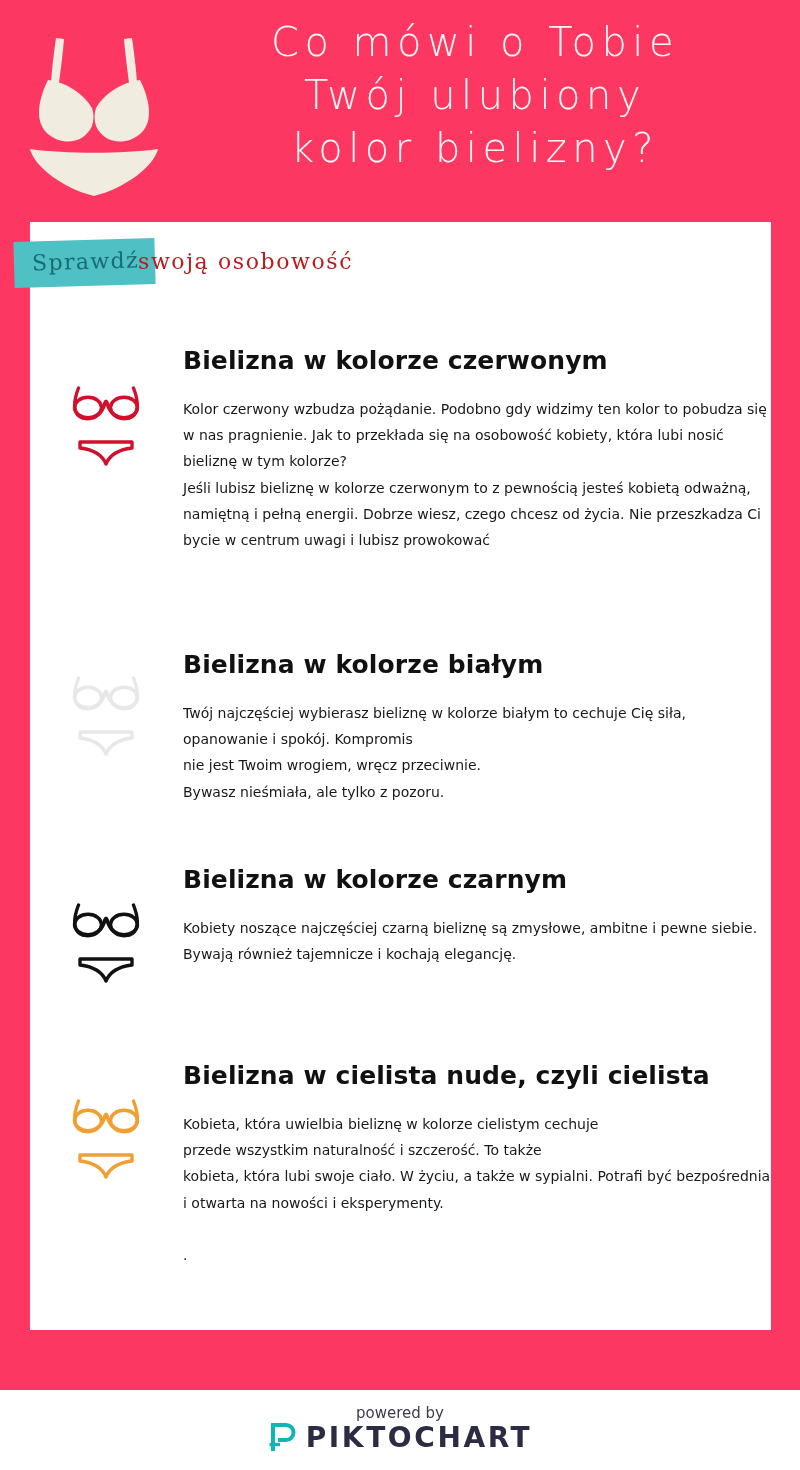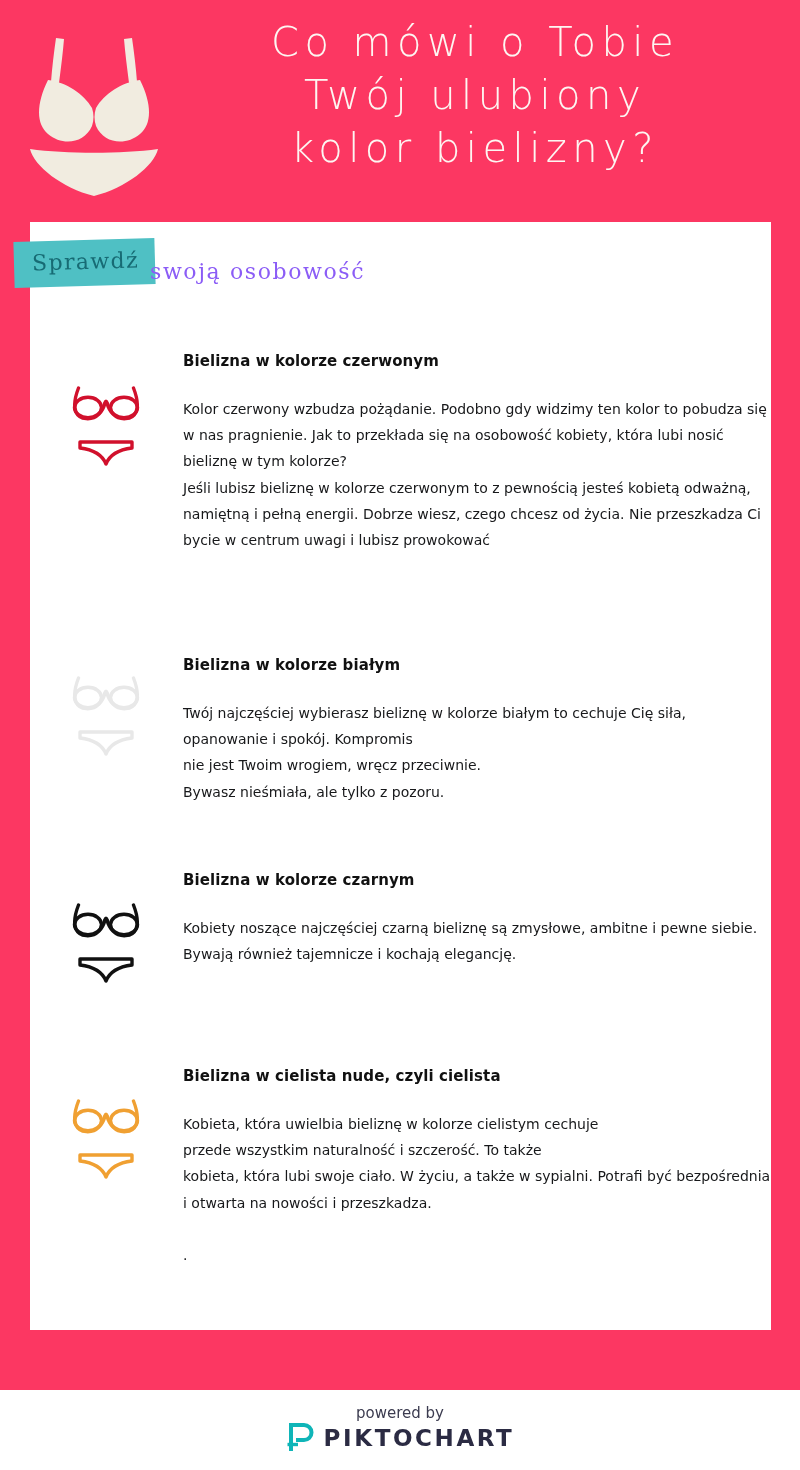--- a/index.html
+++ b/index.html
@@ -92,28 +92,27 @@
     transform: rotate(-1.6deg);
     color: #176b74;
     font-family: "DejaVu Serif", serif;
     font-size: 22px;
     letter-spacing: 1.4px;
     line-height: 26px;
   }
 
   .subtitle-text {
     position: absolute;
-    left: 120px;
+    left: 108px;
     top: 14px;
-    color: #8b5cf6;
+    color: #b91c1c;
     font-family: "DejaVu Serif", serif;
     font-size: 22px;
     letter-spacing: 1.6px;
     line-height: 28px;
-    margin-top: 10px;
   }
 
   
   .section {
     position: absolute;
     left: 0;
     width: 741px;
   }
 
   .section-icon {
@@ -126,21 +125,21 @@
   .section-body {
     position: absolute;
     left: 153px;
     width: 590px;
   }
 
   .section-heading {
     margin: 0 0 24px 0;
     color: #111111;
     font-family: "DejaVu Sans", sans-serif;
-    font-size: 15px;
+    font-size: 25px;
     font-weight: bold;
     letter-spacing: 0.1px;
     line-height: 22px;
   }
 
   .section-text {
     margin: 0;
     color: #17181a;
     font-family: "DejaVu Sans", sans-serif;
     font-size: 14px;
@@ -176,21 +175,21 @@
 
   .brand-row {
     display: inline-flex;
     align-items: center;
     gap: 10px;
   }
 
   .brand-name {
     color: #2b2b43;
     font-family: "DejaVu Sans", sans-serif;
-    font-size: 23px;
+    font-size: 28px;
     font-weight: bold;
     letter-spacing: 2.6px;
     line-height: 26px;
   }
 </style>
 </head>
 <body>
 
 <div class="poster">
 
@@ -287,21 +286,21 @@
           <path d="M33 27 C33.6 24.6, 34.4 24.6, 35 27"></path>
           <ellipse cx="16" cy="31.5" rx="13.5" ry="10.2"></ellipse>
           <ellipse cx="52" cy="31.5" rx="13.5" ry="10.2"></ellipse>
           <path d="M8 66 L60 66 L60 72 C48 73.5, 38 78, 34 88 C30 78, 20 73.5, 8 72 Z"></path>
         </g>
       </svg>
       <div class="section-body" style="top:0;">
         <h2 class="section-heading">Bielizna w cielista nude, czyli cielista</h2>
         <p class="section-text">Kobieta, która uwielbia bieliznę w kolorze cielistym cechuje
 przede wszystkim naturalność i szczerość. To także
- kobieta, która lubi swoje ciało.  W życiu, a także w sypialni. Potrafi być bezpośrednia i otwarta na nowości i przeszkadza.
+ kobieta, która lubi swoje ciało.  W życiu, a także w sypialni. Potrafi być bezpośrednia i otwarta na nowości i eksperymenty.
 
 .</p>
       </div>
     </div>
 
   </div>
 
   <div class="footer">
     <div class="footer-inner">
       <div class="powered-by">powered by</div>

